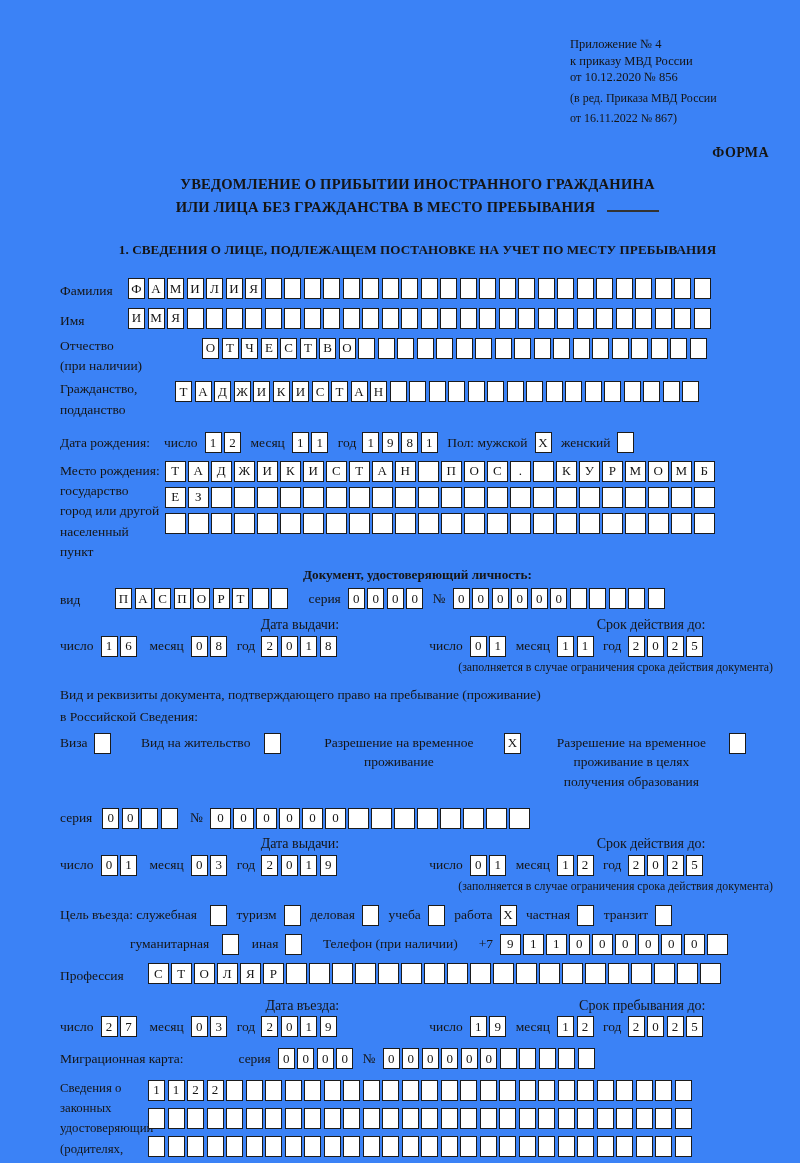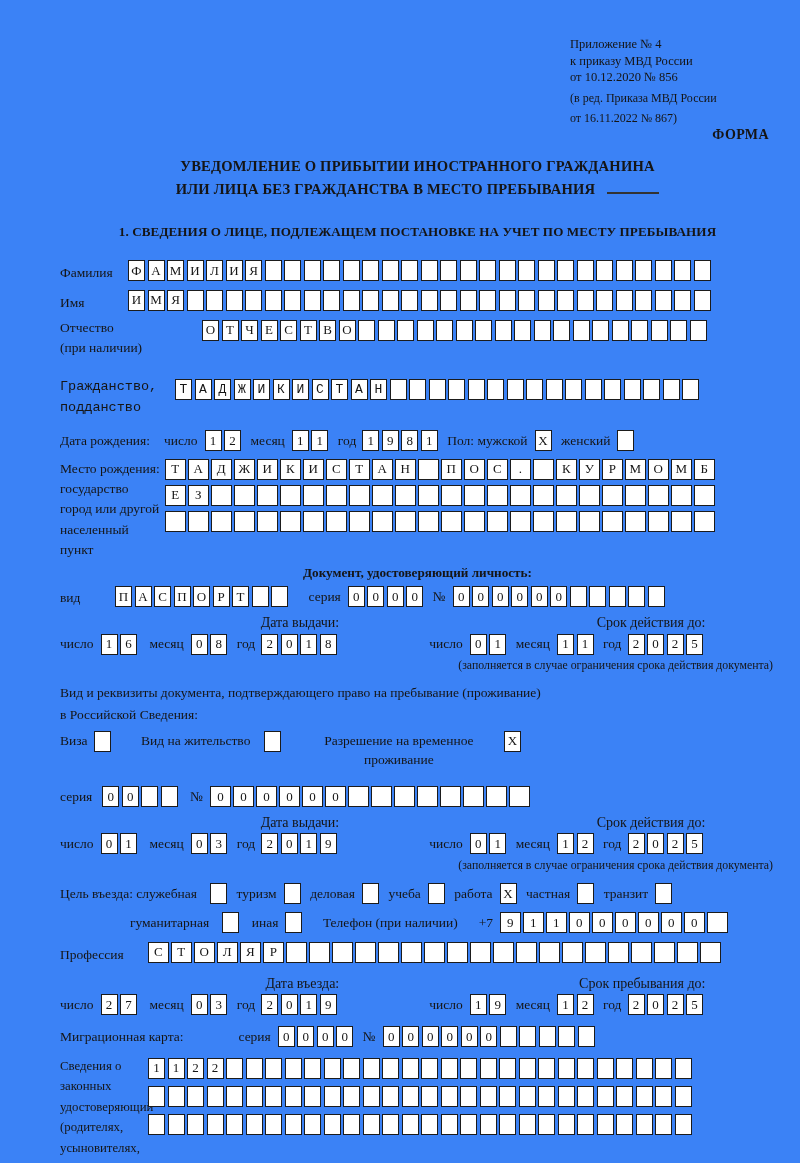--- a/index.html
+++ b/index.html
@@ -4,42 +4,42 @@
 <style>
   html,body{margin:0;padding:0;background:#ffffff;}
   .page{
     width:800px;height:1163px;box-sizing:border-box;overflow:hidden;
     padding:36px 25px 0 60px;position:relative;
     font-family:"Liberation Serif","DejaVu Serif",serif;color:#151515;background:#3b82f6;
   }
   
   .annex{margin-left:auto;width:205px;font-size:12.5px;line-height:1.32;}
   .annex .amend{margin-top:5px;font-size:12px;}
-  .forma{text-align:right;font-weight:bold;font-size:14px;padding-right:6px;letter-spacing:.4px;}
+  .forma{text-align:right;font-weight:bold;font-size:14px;margin-top:18px;padding-right:6px;letter-spacing:.4px;}
   .title{text-align:center;font-weight:bold;font-size:14.6px;line-height:1.55;margin-top:12px;letter-spacing:.2px;}
   .blank{display:inline-block;width:52px;border-bottom:2px solid #333;margin-left:12px;height:14px;}
   .sec-h{font-weight:bold;font-size:13.1px;margin-top:24px;text-align:center;letter-spacing:.1px;white-space:nowrap;}
   
   .row{display:flex;align-items:flex-start;}
   .lbl{font-size:13.5px;flex-shrink:0;line-height:1.5;}
   .cells{display:flex;flex-shrink:0;}
   .cell{
     box-sizing:content-box;width:15px;height:19px;border:1.6px solid #1b1b1b;
     margin-right:2.5px;display:flex;align-items:center;justify-content:center;
     font-size:13px;flex-shrink:0;background:#fff;
   }
   .wide .cell{width:18.5px;}
   .inline-lbl{font-size:13.5px;margin:0 7px;line-height:22px;white-space:nowrap;}
   .inline-lbl.first{margin-left:0;}
   .vcenter{align-items:center;}
   
   .r-surname{margin-top:20px;}
   .r-name{margin-top:6px;}
   .r-patron{margin-top:5px;}
-  .r-citiz{margin-top:19px;font-family:Liberation Mono, monospace;}
+  .r-citiz{margin-top:3px;}
   .r-birth{margin-top:12px;}
   .r-bplace{margin-top:7px;}
   .lbl-surname{width:68px;padding-top:3px;}
   .lbl-name{width:68px;padding-top:3px;}
   .lbl-patron{width:142px;}
   .lbl-citiz{width:115px;}
   .lbl-bplace{width:105px;}
   .bplace-rows .cells{margin-bottom:5px;}
   .h-doc{font-weight:bold;font-size:13.2px;text-align:center;margin-top:5px;}
   .r-kind{margin-top:4px;}
@@ -456,20 +456,26 @@
       <div class="cells ml14">
           <span class="cell"></span>
         </div>
     </div>
     <div class="visa-item" style="margin-left:24px;">
       <span class="opt-lbl center" style="width:182px;">Разрешение на временное проживание</span>
       <div class="cells ml14">
           <span class="cell">X</span>
         </div>
     </div>
+    <div class="visa-item" style="margin-left:24px;">
+      <span class="opt-lbl center" style="width:168px;">Разрешение на временное проживание в целях получения образования</span>
+      <div class="cells ml14">
+          <span class="cell"></span>
+        </div>
+    </div>
   </div>
 
   <div class="row r-series2 vcenter">
     <span class="inline-lbl first mr10">серия</span>
     <div class="cells">
         <span class="cell">0</span>
         <span class="cell">0</span>
         <span class="cell"></span>
         <span class="cell"></span>
       </div>

